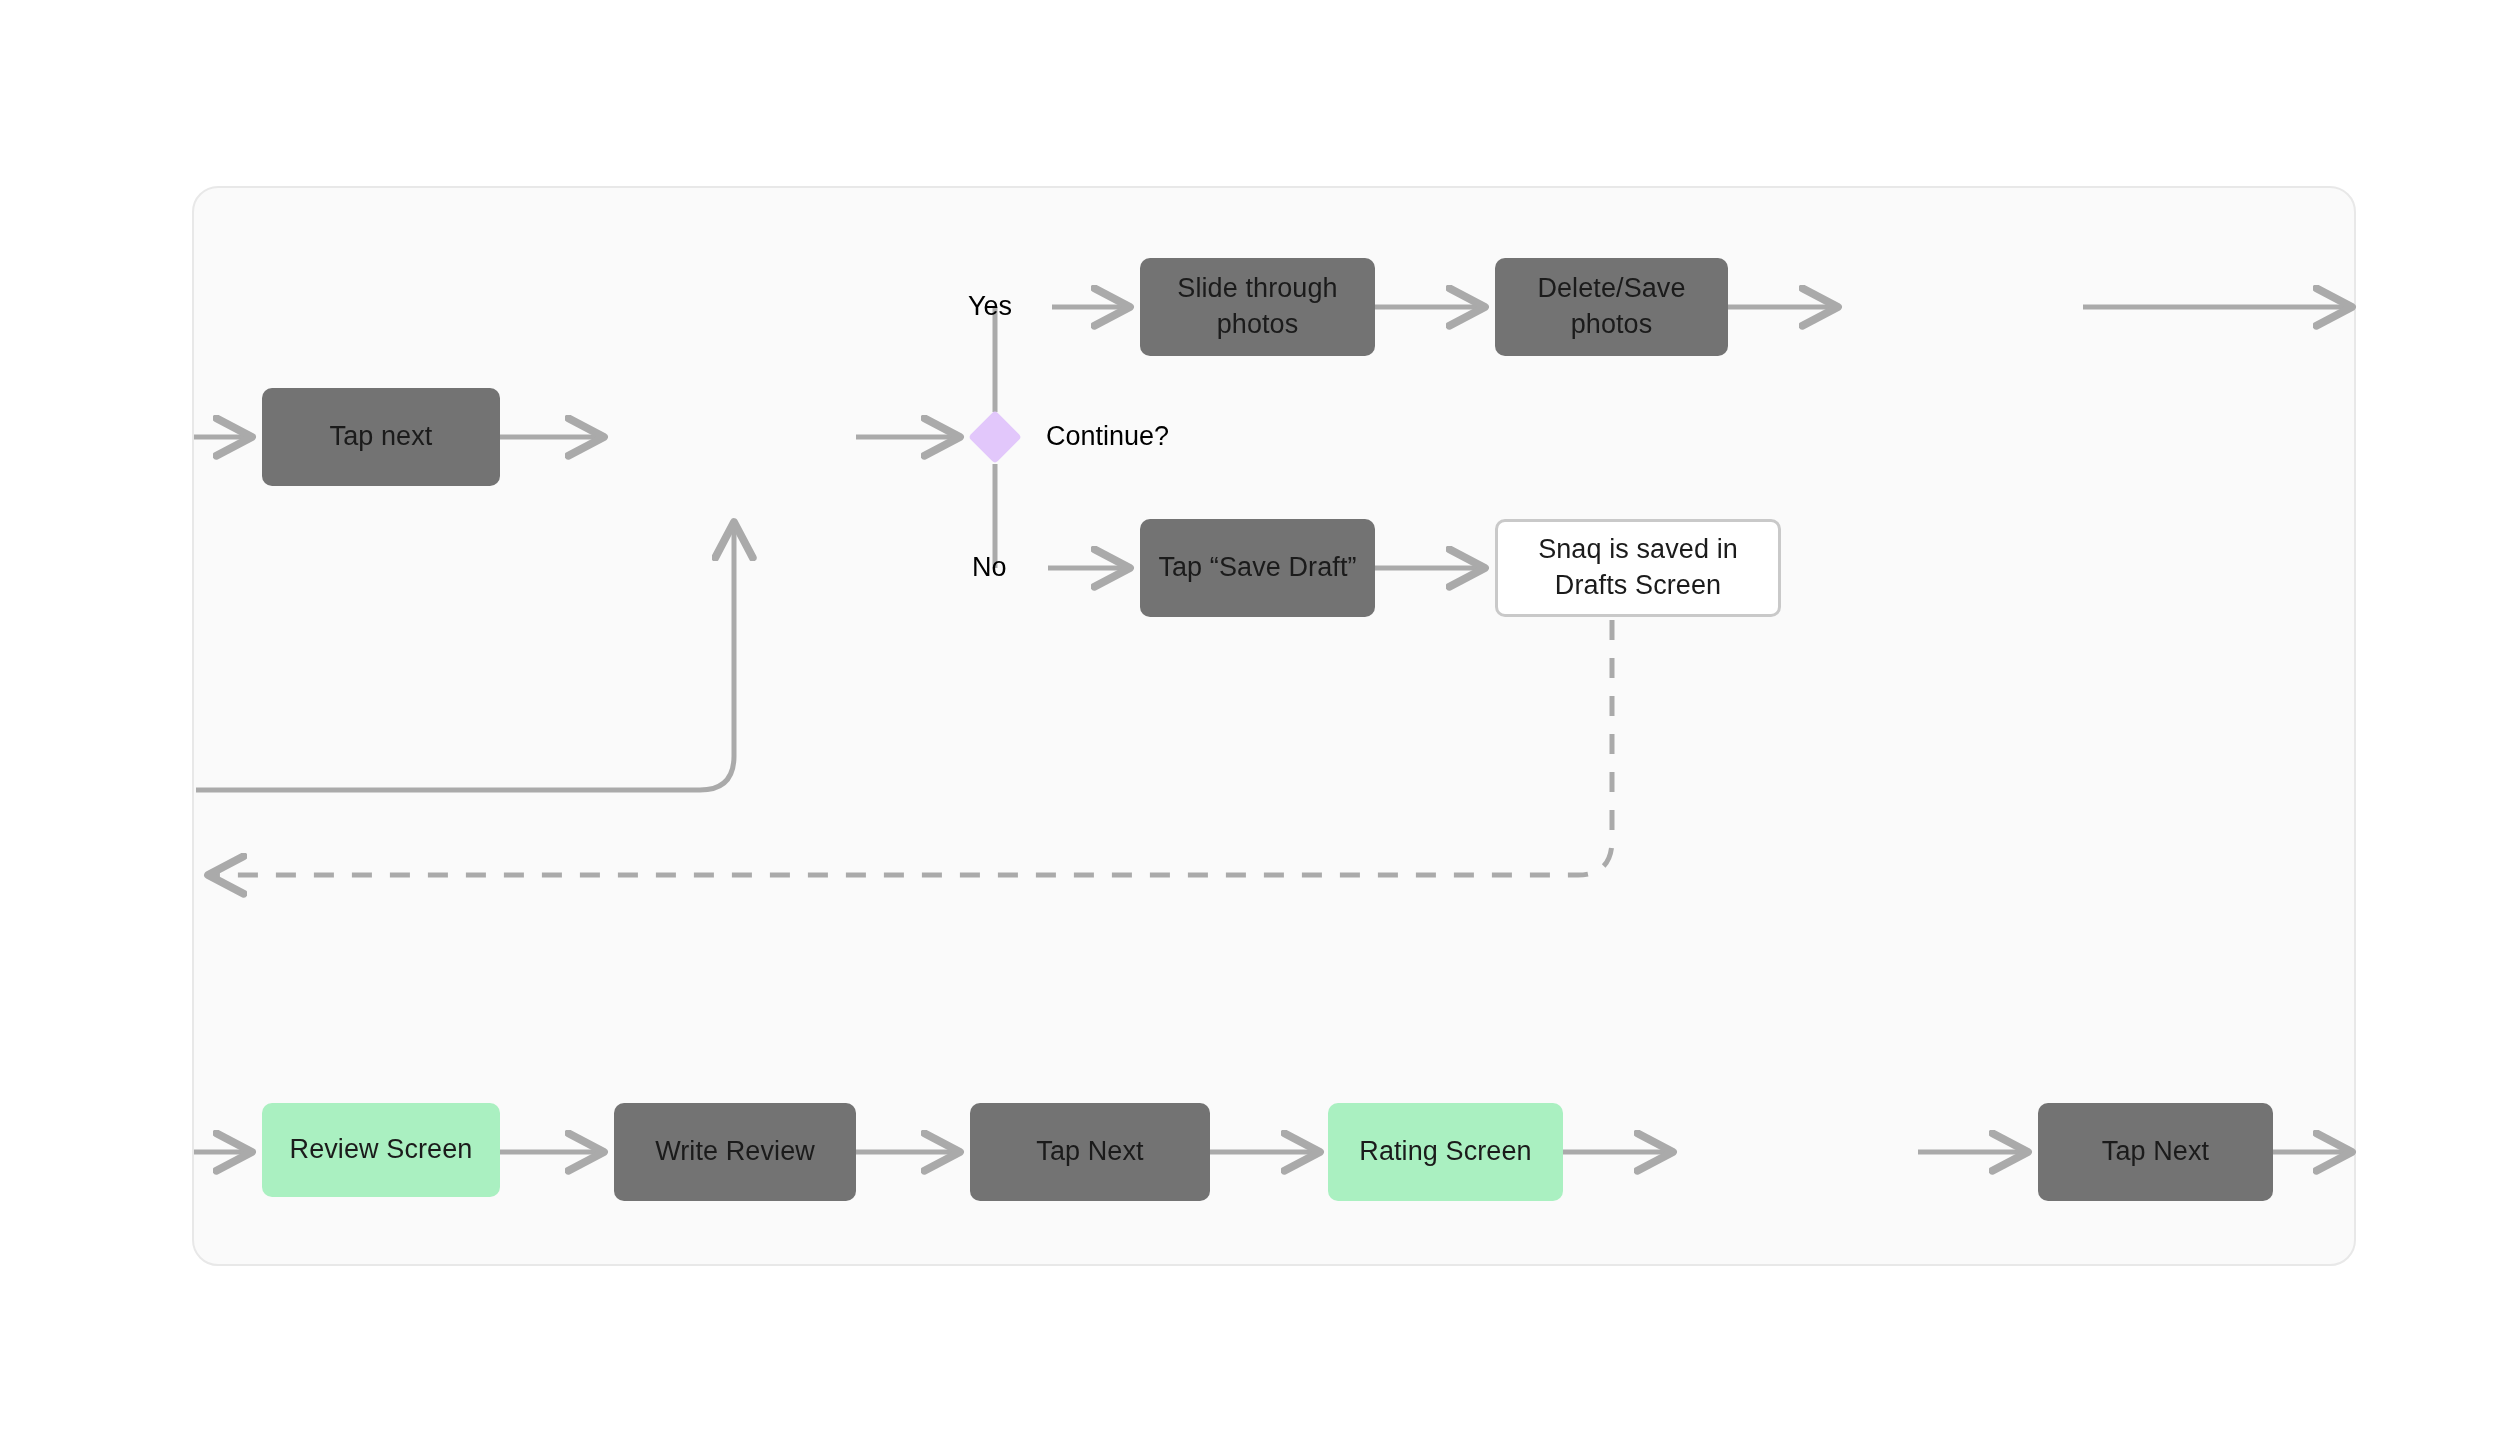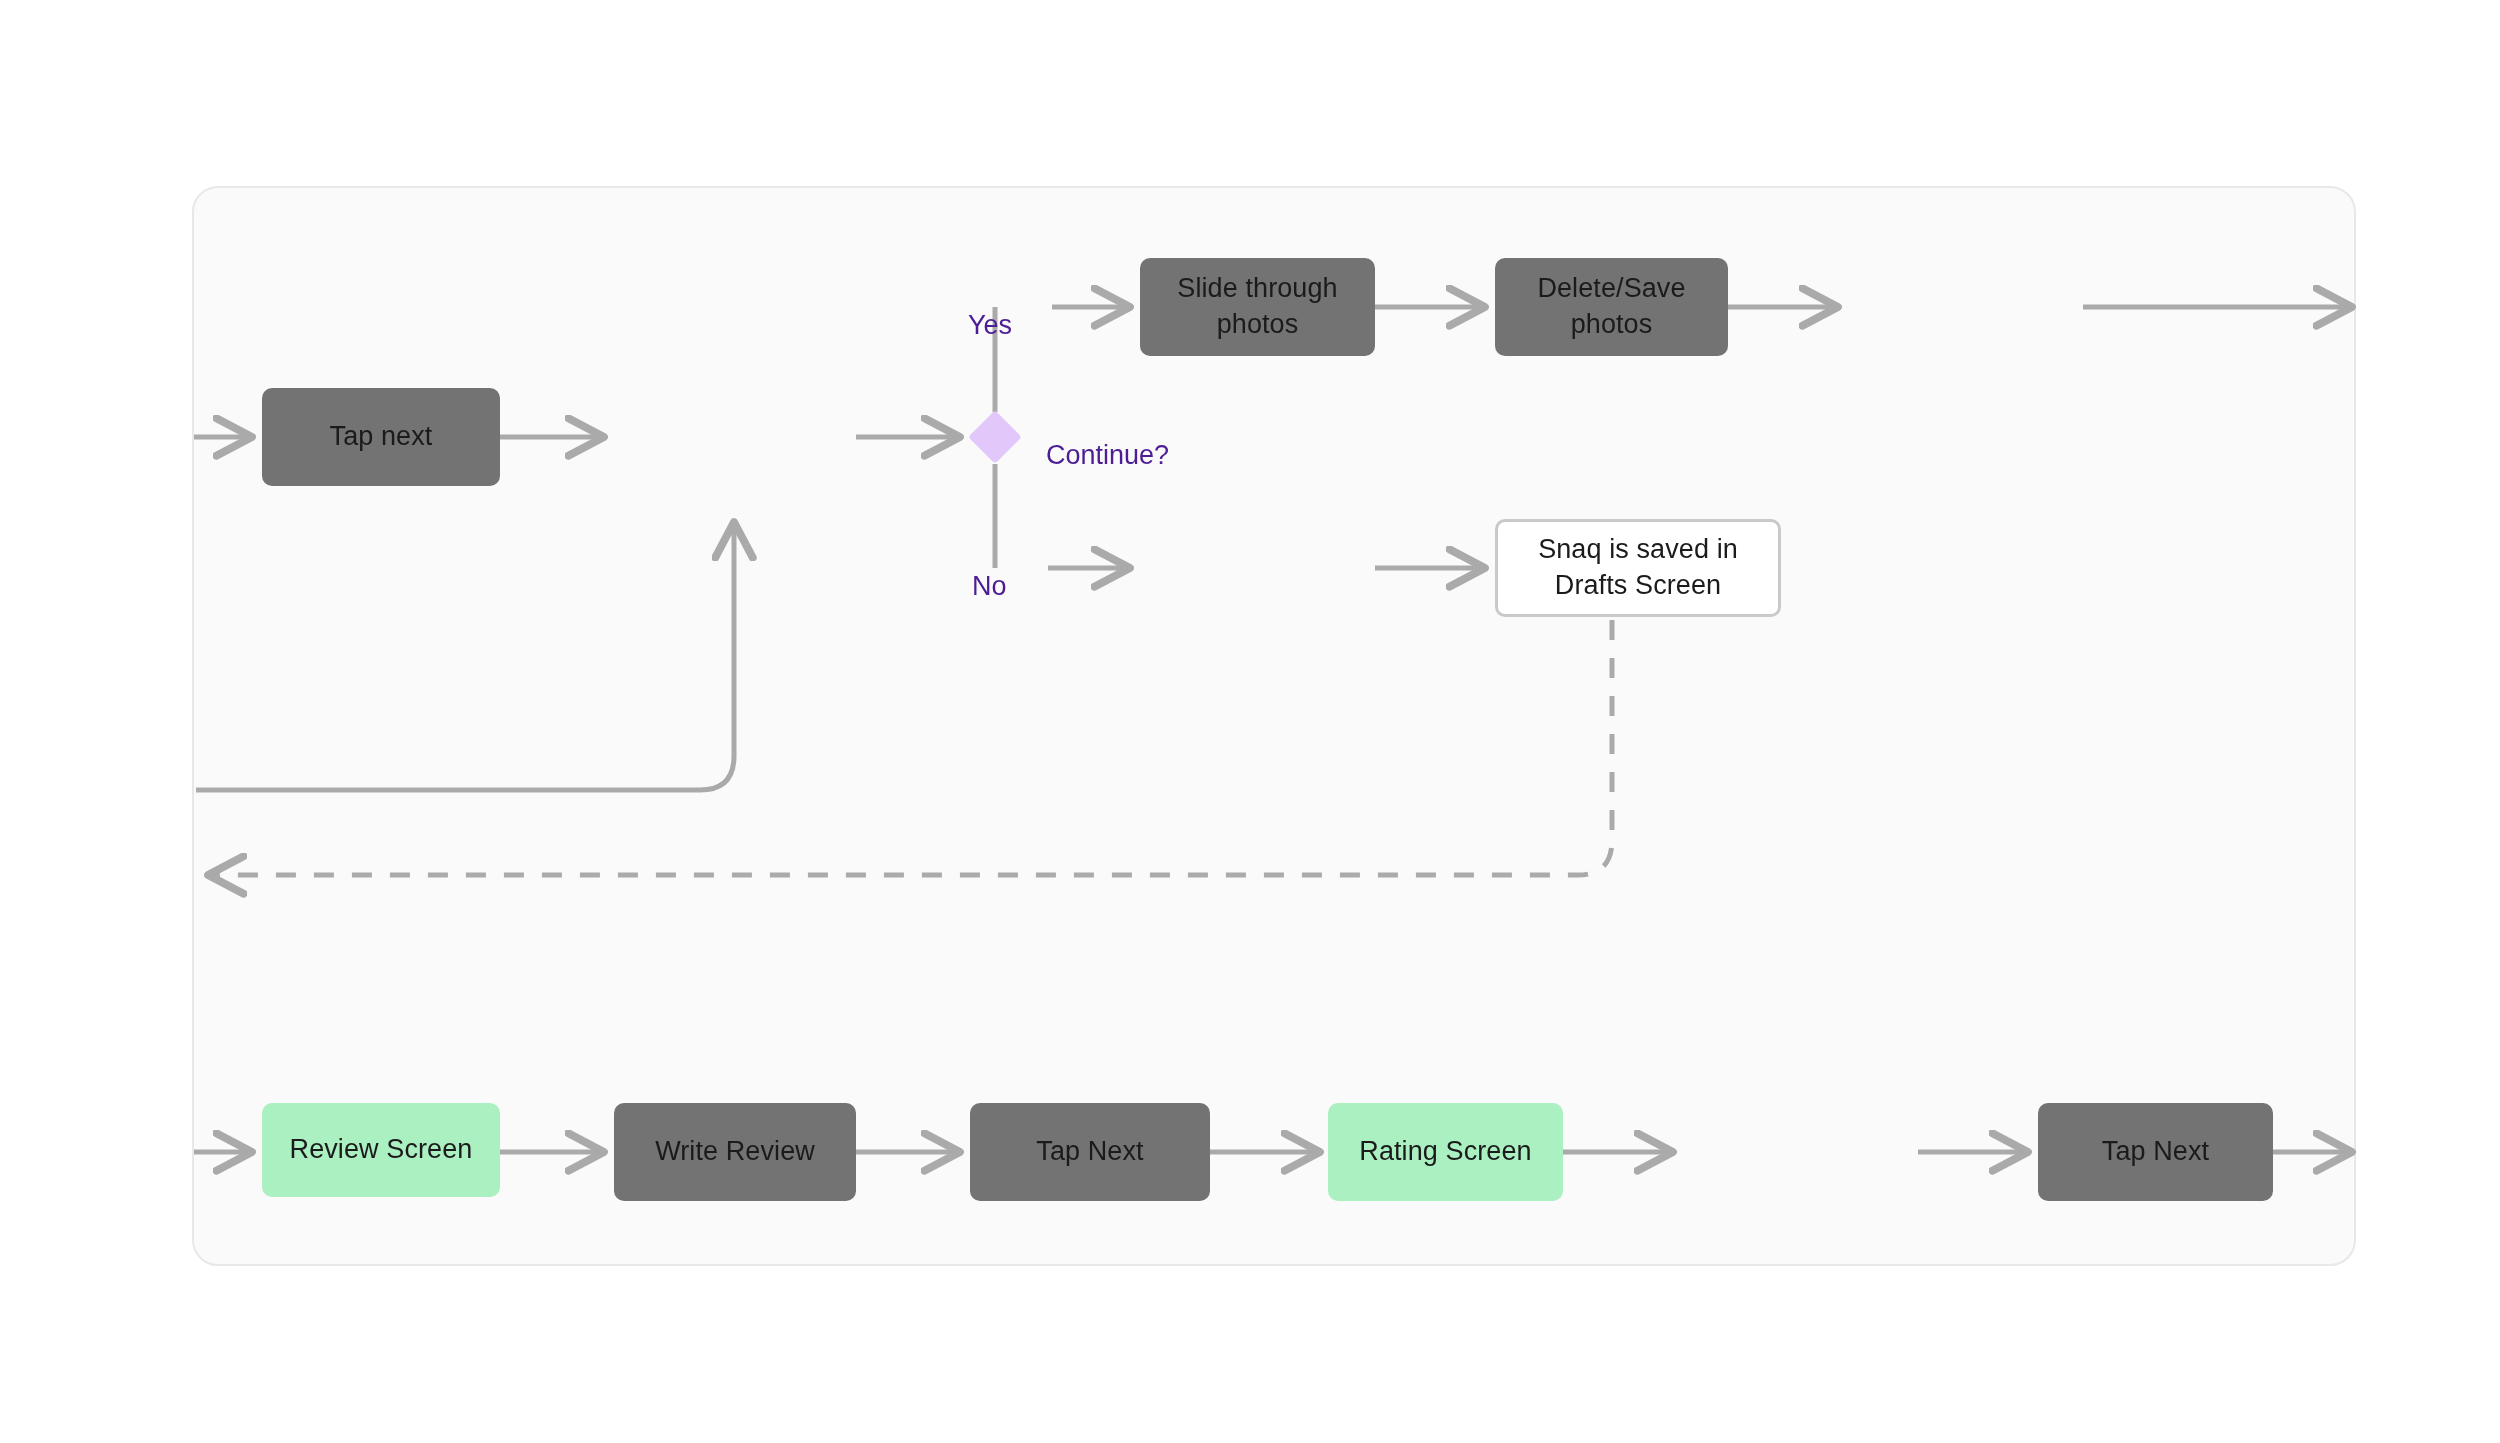--- a/index.html
+++ b/index.html
@@ -71,23 +71,22 @@
   .diamond {
     position: absolute;
     background: #e2c7fb;
     transform: rotate(45deg);
     border-radius: 4px;
   }
 
   .edge-label {
     position: absolute;
     font-size: 27px;
-    color: #4c1d95;
+    color: #000000;
     white-space: nowrap;
-    margin-top: 19px;
   }
 </style>
 </head>
 <body>
 
 <div id="canvas">
 
   <div class="flow-frame"></div>
 
   <svg id="connectors" viewBox="0 0 2500 1443" xmlns="http://www.w3.org/2000/svg">
@@ -161,20 +160,23 @@
     <span>Slide through</span>
     <span>photos</span>
   </div>
 
   <div class="node blue" style="left:1495px; top:258px; width:233px; height:98px; flex-direction:column;align-items:center;">
     <span>Delete/Save</span>
     <span>photos</span>
   </div>
 
 
+  <div class="node blue" style="left:1140px; top:519px; width:235px; height:98px;">
+    <span>Tap “Save Draft”</span>
+  </div>
 
   <div class="node plain" style="left:1495px; top:519px; width:286px; height:98px; flex-direction:column;">
     <span>Snaq is saved in</span>
     <span>Drafts Screen</span>
   </div>
 
   <div class="node green" style="left:262px; top:1103px; width:238px; height:94px;">
     <span>Review Screen</span>
   </div>
 

